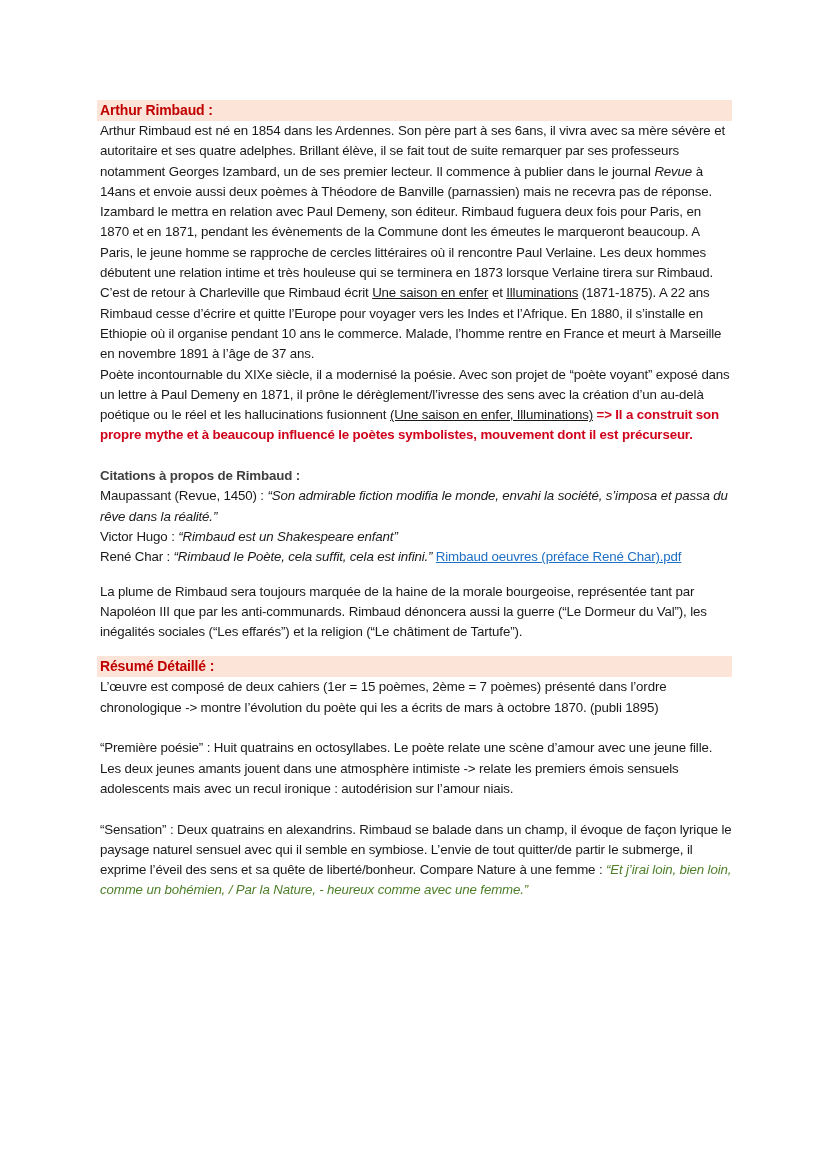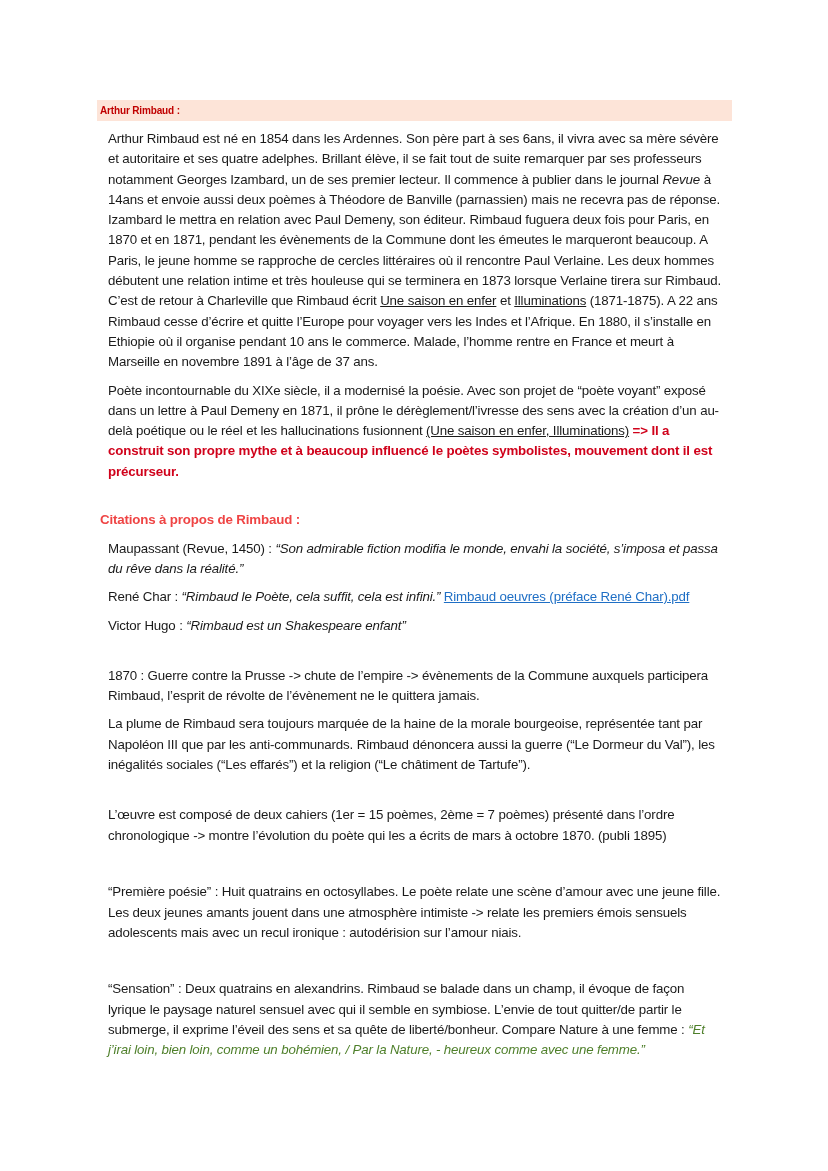--- a/index.html
+++ b/index.html
@@ -2,23 +2,23 @@
 <html><head>
 <meta charset="utf-8">
 <style>
   html, body { margin: 0; padding: 0; background: #ffffff; }
   body { width: 828px; height: 1171px; position: relative; overflow: hidden;
          font-family: "Liberation Sans", sans-serif; color: #1a1a1a; }
   .page { position: absolute; left: 100px; top: 100px; width: 632px;
           font-size: 13.3px; line-height: 20.3px; letter-spacing: -0.15px; }
   .section-head { background: #fde4d8; margin-left: -3px; padding-left: 3px;
                   height: 21px; line-height: 21px; font-weight: bold; color: #c00000;
-                  font-size: 10px; }
-  .green-head { color: #ef4444; font-weight: bold; }
-  .para { margin: 8px; }
+                  font-size: 14px; }
+  .green-head { color: #404040; font-weight: bold; }
+  .para { margin: 0; }
   .gap { height: 20.3px; }
   .u { text-decoration: underline; }
   .b { font-weight: normal; }
   .i { font-style: italic; }
   .red { color: #d0021b; font-weight: bold; }
   .green-quote { color: #4e7f2a; font-style: italic; }
   a.link { color: #1f6fc5; text-decoration: underline; }
 </style>
 </head>
 <body>
@@ -26,30 +26,30 @@
 <div class="page">
 
   <div class="section-head">Arthur Rimbaud :</div>
   <p class="para"><span>Arthur Rimbaud est né en 1854 dans les Ardennes. Son père part à ses 6ans, il vivra avec sa mère sévère et autoritaire et ses quatre adelphes. Brillant élève, il se fait tout de suite remarquer par ses professeurs notamment Georges Izambard, un de ses premier lecteur. Il commence à publier dans le journal </span><span class="i">Revue</span><span> à 14ans et envoie aussi deux poèmes à Théodore de Banville (parnassien) mais ne recevra pas de réponse. Izambard le mettra en relation avec Paul Demeny, son éditeur. Rimbaud fuguera deux fois pour Paris, en 1870 et en 1871, pendant les évènements de la Commune dont les émeutes le marqueront beaucoup. A Paris, le jeune homme se rapproche de cercles littéraires où il rencontre Paul Verlaine. Les deux hommes débutent une relation intime et très houleuse qui se terminera en 1873 lorsque Verlaine tirera sur Rimbaud. C’est de retour à Charleville que Rimbaud écrit </span><span class="u">Une saison en enfer</span><span> et </span><span class="u">Illuminations</span><span> (1871-1875). A 22 ans Rimbaud cesse d’écrire et quitte l’Europe pour voyager vers les Indes et l’Afrique. En 1880, il s’installe en Ethiopie où il organise pendant 10 ans le commerce. Malade, l’homme rentre en France et meurt à Marseille en novembre 1891 à l’âge de 37 ans.</span></p>
   <p class="para"><span>Poète incontournable du XIXe siècle, il a modernisé la poésie. Avec son projet de </span><span class="b">“poète voyant”</span><span> exposé dans un lettre à Paul Demeny en 1871, il prône le dérèglement/l’ivresse des sens avec la création d’un au-delà poétique ou le réel et les hallucinations fusionnent </span><span class="u">(Une saison en enfer, Illuminations)</span><span class="red"> =&gt; Il a construit son propre mythe et à beaucoup influencé le poètes symbolistes, mouvement dont il est précurseur.</span></p>
 
   <div class="gap"></div>
 
   <div class="green-head">Citations à propos de Rimbaud :</div>
   <p class="para"><span>Maupassant (Revue, 1450) : </span><span class="i">“Son admirable fiction modifia le monde, envahi la société, s’imposa et passa du rêve dans la réalité.”</span></p>
+  <p class="para"><span>Victor Hugo : </span><span class="i">“Rimbaud est un Shakespeare enfant”</span></p>
   <p class="para"><span>René Char : </span><span class="i">“Rimbaud le Poète, cela suffit, cela est infini.”</span> <a class="link" href="#">Rimbaud oeuvres (préface René Char).pdf</a></p>
-  <p class="para"><span>Victor Hugo : </span><span class="i">“Rimbaud est un Shakespeare enfant”</span></p>
 
   <div class="gap" style="height:14px"></div>
 
-  <p class="para"><span class="b">1870 :</span><span> Guerre contre la Prusse -&gt; chute de l’empire -&gt; évènements de la Commune auxquels participera Rimbaud, l’esprit de révolte de l’évènement ne le quittera jamais.</span></p>
   <p class="para">La plume de Rimbaud sera toujours marquée de la haine de la morale bourgeoise, représentée tant par Napoléon III que par les anti-communards. Rimbaud dénoncera aussi la guerre (“Le Dormeur du Val”), les inégalités sociales (“Les effarés”) et la religion (“Le châtiment de Tartufe”).</p>
 
   <div class="gap" style="height:14px"></div>
 
+  <div class="section-head">Résumé Détaillé :</div>
   <p class="para">L’œuvre est composé de deux cahiers (1er = 15 poèmes, 2ème = 7 poèmes) présenté dans l’ordre chronologique -&gt; montre l’évolution du poète qui les a écrits de mars à octobre 1870. (publi 1895)</p>
 
   <div class="gap"></div>
 
   <p class="para"><span class="b">“Première poésie”</span><span> : Huit quatrains en octosyllabes. Le poète relate une scène d’amour avec une jeune fille. Les deux jeunes amants jouent dans une atmosphère intimiste -&gt; relate les premiers émois sensuels adolescents mais avec un recul ironique : autodérision sur l’amour niais.</span></p>
 
   <div class="gap"></div>
 
   <p class="para"><span class="b">“Sensation”</span><span> : Deux quatrains en alexandrins. Rimbaud se balade dans un champ, il évoque de façon lyrique le paysage naturel sensuel avec qui il semble en symbiose. L’envie de tout quitter/de partir le submerge, il exprime l’éveil des sens et sa quête de liberté/bonheur. Compare Nature à une femme : </span><span class="green-quote">“Et j’irai loin, bien loin, comme un bohémien, / Par la Nature, - heureux comme avec une femme.”</span></p>
 

